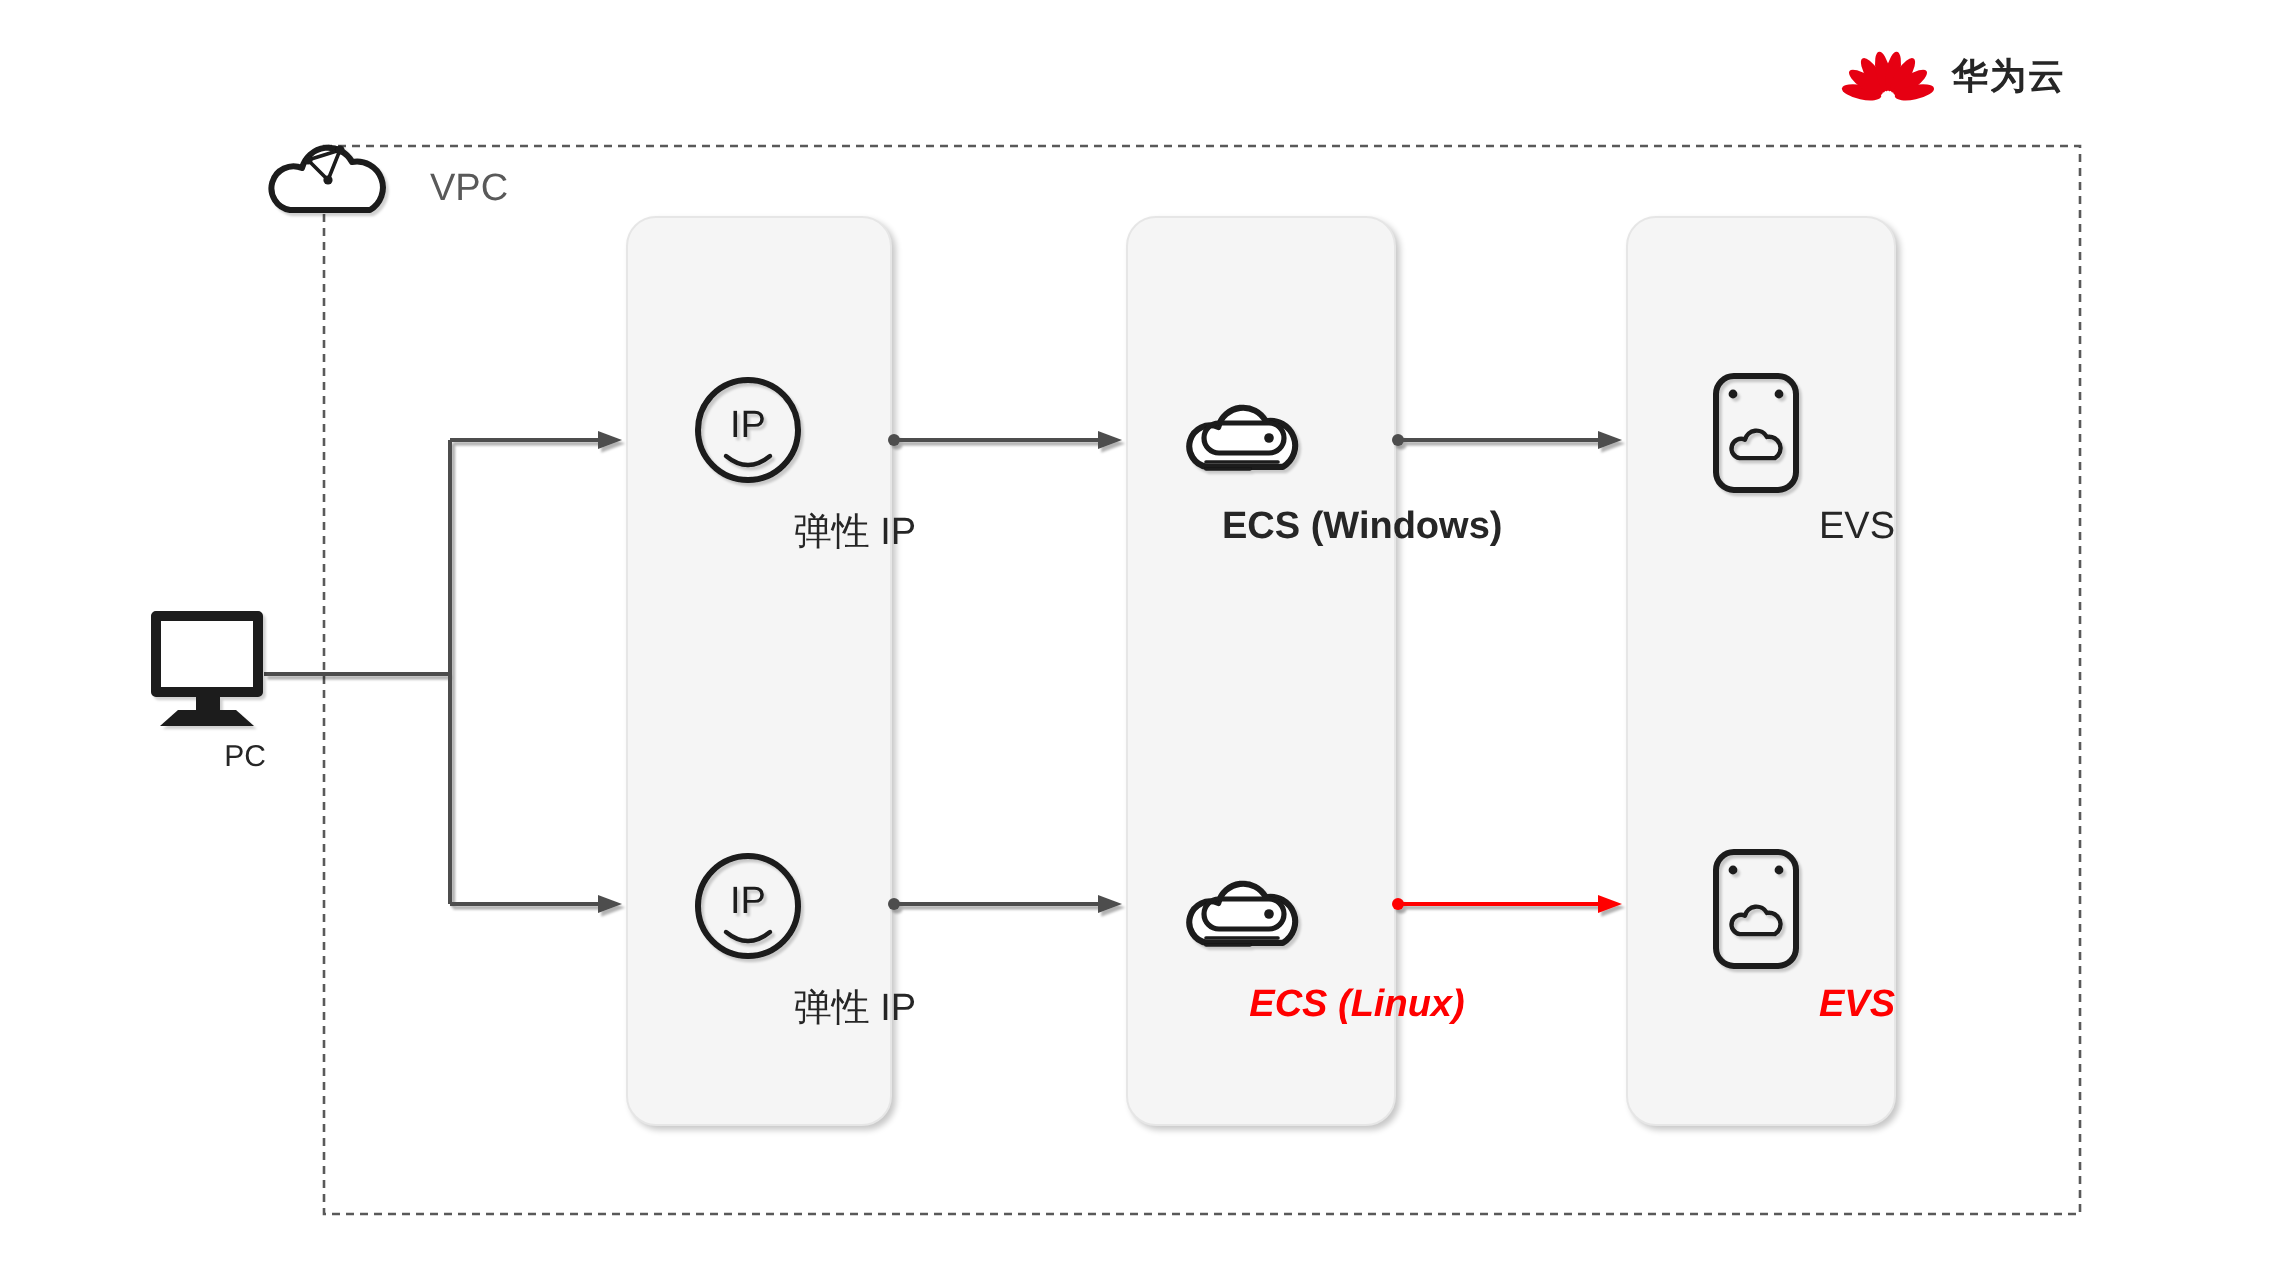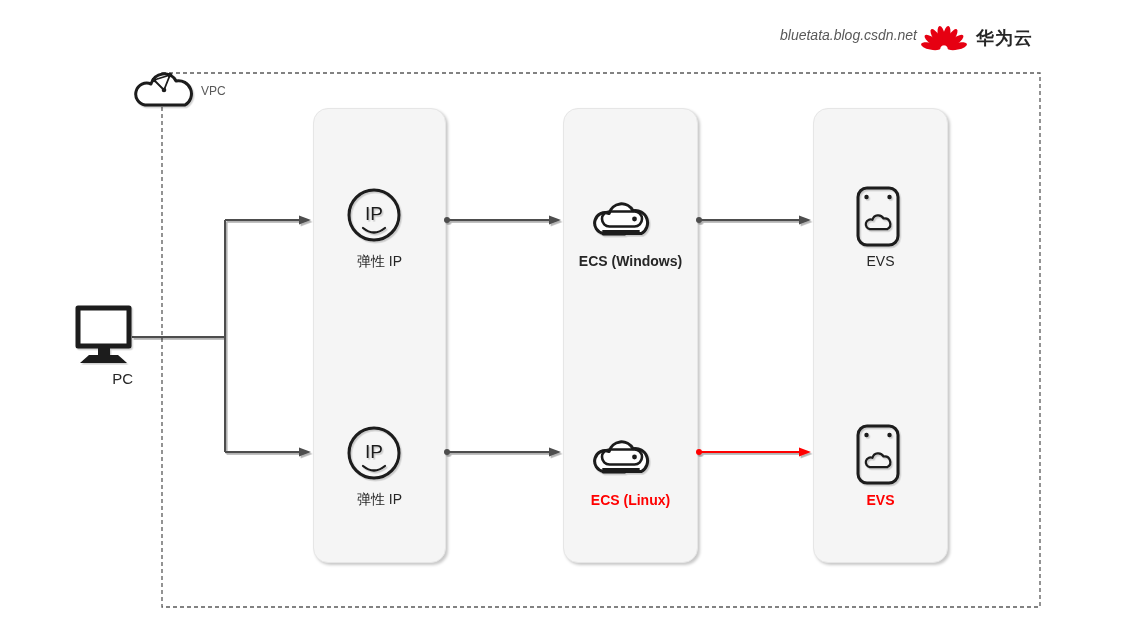--- a/index.html
+++ b/index.html
@@ -9,24 +9,24 @@
   *{box-sizing:border-box;margin:0;padding:0;}
   body{background:#fff;font-family:"Liberation Sans","DejaVu Sans",sans-serif;}
   .stage{position:relative;width:1142px;height:642px;background:#fff;overflow:hidden;}
   .panel{position:absolute;top:108px;height:455px;background:var(--panel-bg,#F5F5F5);
          border:1px solid #e6e6e6;border-radius:15px;
          box-shadow:2px 2px 3px rgba(0,0,0,0.22);}
   .panel.p1{left:313px;width:133px;}
   .panel.p2{left:563px;width:135px;}
   .panel.p3{left:813px;width:135px;}
   svg.layer{position:absolute;left:0;top:0;pointer-events:none;}
-  .lbl{position:absolute;text-align:center;font-size:14px;color:var(--label,#262626);
-       white-space:nowrap;}
-  .lbl.hl{color:var(--highlight,#FF0000);font-weight:bold;}
-  .vpc-lbl{position:absolute;left:201px;top:84px;font-size:12px;color:var(--muted,#595959);}
+  .lbl{position:absolute;text-align:center;font-size:19px;color:var(--label,#262626);
+       white-space:nowrap;margin-left:48px;}
+  .lbl.hl{color:var(--highlight,#FF0000);font-weight:bold;font-style:italic;}
+  .vpc-lbl{position:absolute;left:215px;top:84px;font-size:19px;color:var(--muted,#595959);}
   .pc-lbl{position:absolute;left:73px;top:370px;width:60px;text-align:right;
           font-size:15px;color:var(--label,#262626);}
   .watermark{position:absolute;left:700px;top:27px;width:217px;text-align:right;
              font-size:14px;font-style:italic;color:var(--muted,#595959);}
   .brand-name{position:absolute;left:976px;top:26px;font-size:18px;font-weight:bold;
               color:var(--label,#262626);letter-spacing:1px;}
 </style>
 </head>
 <body>
 
@@ -144,21 +144,20 @@
       <ellipse cx="0" cy="-13.5" rx="3.5" ry="10" transform="rotate(-55)"></ellipse>
       <ellipse cx="0" cy="-13.5" rx="3.5" ry="10" transform="rotate(-33)"></ellipse>
       <ellipse cx="0" cy="-13.5" rx="3.5" ry="10" transform="rotate(-11)"></ellipse>
       <ellipse cx="0" cy="-13.5" rx="3.5" ry="10" transform="rotate(11)"></ellipse>
       <ellipse cx="0" cy="-13.5" rx="3.5" ry="10" transform="rotate(33)"></ellipse>
       <ellipse cx="0" cy="-13.5" rx="3.5" ry="10" transform="rotate(55)"></ellipse>
       <ellipse cx="0" cy="-13.5" rx="3.5" ry="10" transform="rotate(78)"></ellipse>
     </g>
   </svg>
 
-  <div class="watermark">bluetata.blog.csdn.net</div>
   <div class="brand-name">华为云</div>
   <div class="vpc-lbl">VPC</div>
   <div class="pc-lbl">PC</div>
 
   <div class="lbl" style="left:313px;top:253px;width:133px;">弹性 IP</div>
   <div class="lbl" style="left:563px;top:253px;width:135px;font-weight:bold;">ECS (Windows)</div>
   <div class="lbl" style="left:813px;top:253px;width:135px;">EVS</div>
 
   <div class="lbl" style="left:313px;top:491px;width:133px;">弹性 IP</div>
   <div class="lbl hl" style="left:563px;top:492px;width:135px;">ECS (Linux)</div>

